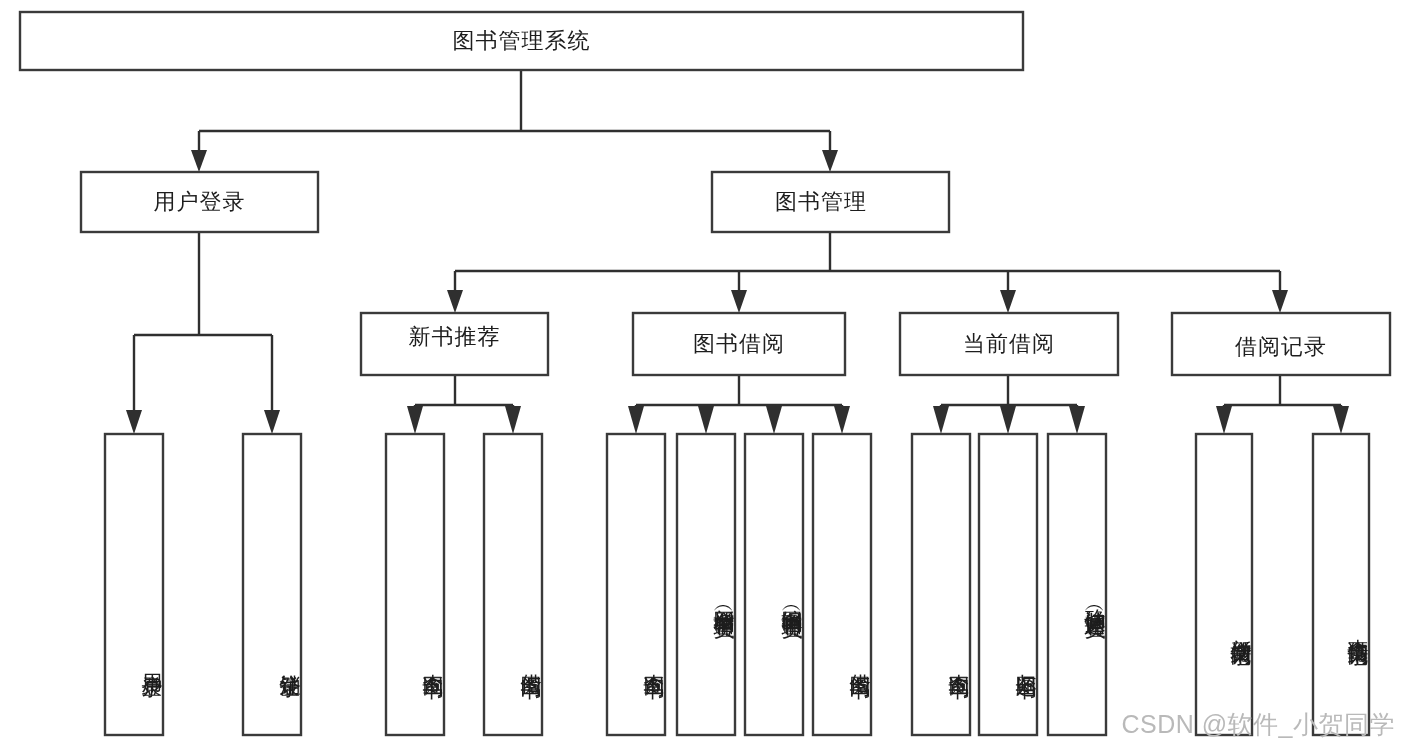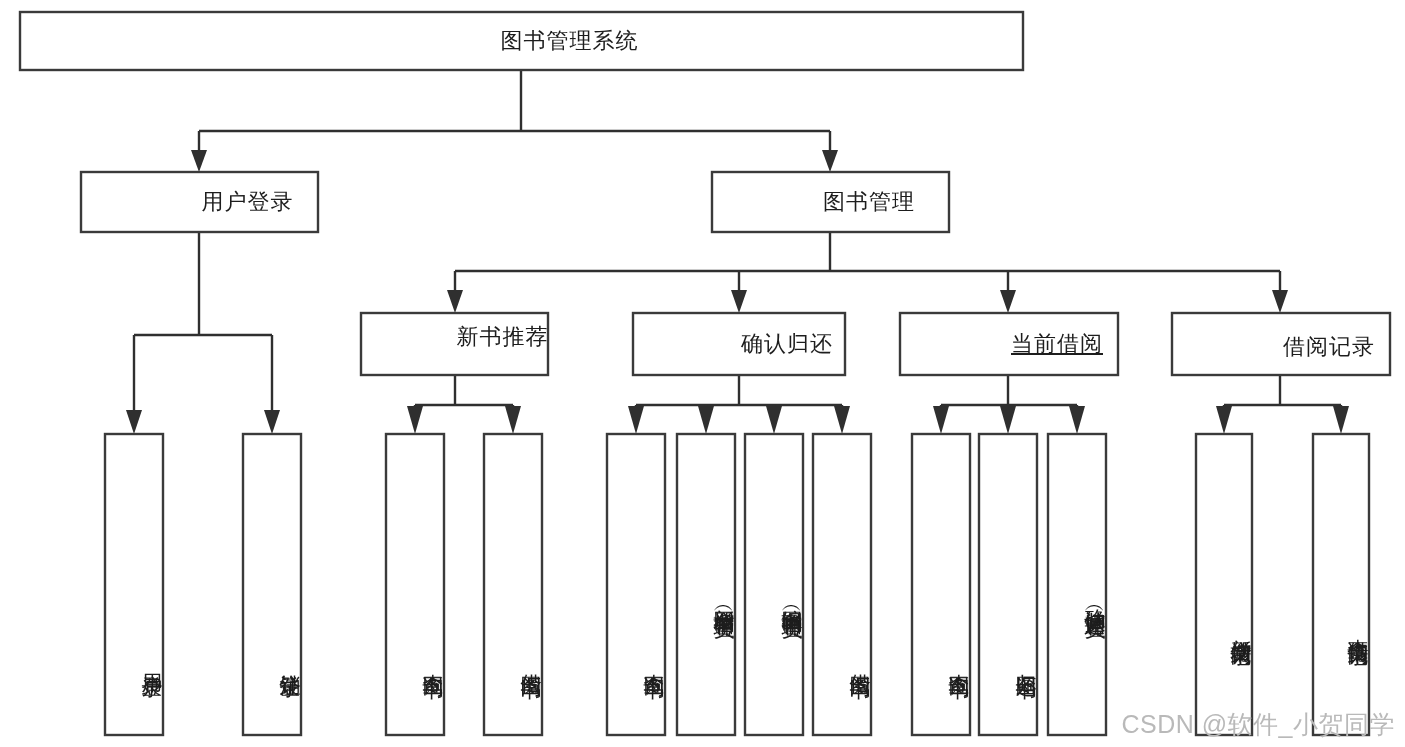--- a/index.html
+++ b/index.html
@@ -71,21 +71,20 @@
     position: absolute;
     display: flex;
     align-items: center;
     justify-content: center;
     font-family: "Liberation Sans", "DejaVu Sans", sans-serif;
     font-size: 22px;
     color: #1d1d1d;
     letter-spacing: 1px;
     pointer-events: none;
     white-space: nowrap;
-    padding-left: 48px;
   }
 </style>
 </head>
 <body>
 
 <div id="diagram-root">
 
   <svg id="flow-svg" viewBox="0 0 1405 747">
 
     <g>
@@ -180,22 +179,22 @@
       <rect class="node-box" x="1313" y="434" width="56" height="301"></rect>
     </g>
   </svg>
 
   <div class="horiz-label-wrap" style="left:20px; top:12px; width:1003px; height:58px;">图书管理系统</div>
 
   <div class="horiz-label-wrap" style="left:81px; top:172px; width:237px; height:60px;">用户登录</div>
   <div class="horiz-label-wrap" style="left:712px; top:172px; width:218px; height:60px;">图书管理</div>
 
   <div class="horiz-label-wrap" style="left:361px; top:313px; width:187px; height:48px;">新书推荐</div>
-  <div class="horiz-label-wrap" style="left:633px; top:313px; width:212px; height:62px;">确认归还</div>
-  <div class="horiz-label-wrap" style="left:900px; top:313px; width:218px; height:61px;text-decoration:underline;">当前借阅</div>
+  <div class="horiz-label-wrap" style="left:633px; top:313px; width:212px; height:62px;">图书借阅</div>
+  <div class="horiz-label-wrap" style="left:900px; top:313px; width:218px; height:61px;">当前借阅</div>
   <div class="horiz-label-wrap" style="left:1172px; top:313px; width:218px; height:68px;border-radius:7px;">借阅记录</div>
 
   <div class="vert-label-wrap" style="left:105px; top:434px; width:58px; height:301px; padding-top:75px;">用户登录</div>
   <div class="vert-label-wrap" style="left:243px; top:434px; width:58px; height:301px; padding-top:75px;">注销登录</div>
 
   <div class="vert-label-wrap" style="left:386px; top:434px; width:58px; height:301px; padding-top:75px;">查询图书</div>
   <div class="vert-label-wrap" style="left:484px; top:434px; width:58px; height:301px; padding-top:75px;">借阅图书</div>
 
   <div class="vert-label-wrap" style="left:607px; top:434px; width:58px; height:301px; padding-top:75px;">查询图书</div>
   <div class="vert-label-wrap" style="left:677px; top:434px; width:58px; height:301px; padding-top:14px;">新增图书（管理员）</div>

